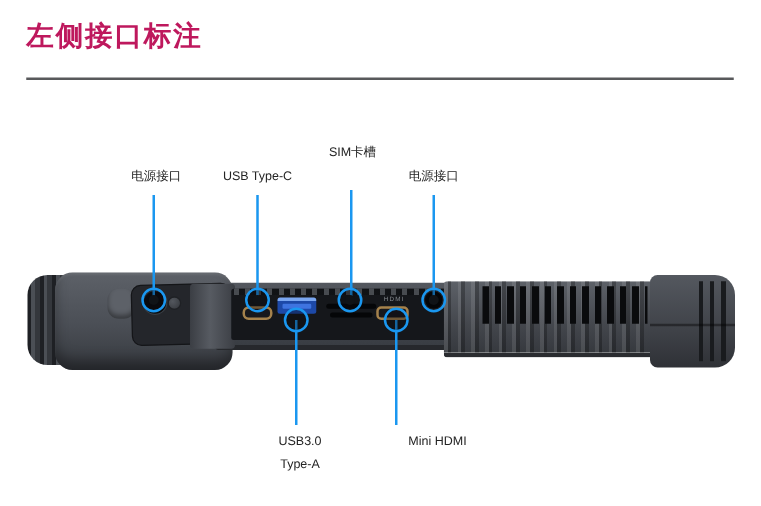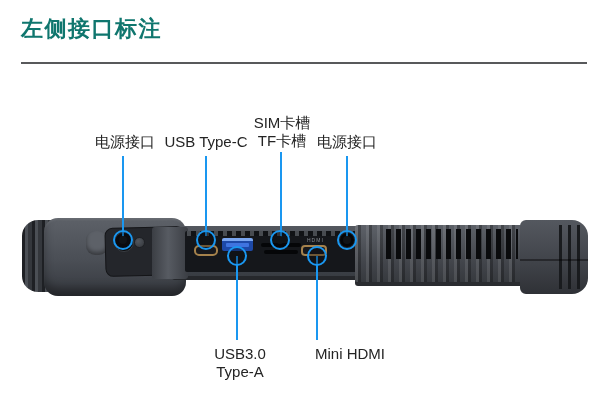--- a/index.html
+++ b/index.html
@@ -1,25 +1,25 @@
 <!DOCTYPE html>
 <html><head>
 <meta charset="utf-8">
 <style>
   html,body{margin:0;padding:0;background:#fff;}
   .page{position:relative;width:609px;height:405px;background:#ffffff;overflow:hidden;
         font-family:"Liberation Sans","DejaVu Sans",sans-serif;}
 
   
   .title{position:absolute;left:21px;top:14px;margin:0;font-size:22px;font-weight:700;
-         letter-spacing:1.5px;color:#0f766e;}
+         letter-spacing:1.5px;color:#be185d;}
   .rule{position:absolute;left:21px;top:62px;width:566px;height:2px;background:#58595b;}
 
   
-  .lbl{position:absolute;transform:translateX(-50%);font-size:15px;line-height:18px;
+  .lbl{position:absolute;transform:translateX(-50%);font-size:10px;line-height:18px;
        color:#242424;text-align:center;white-space:nowrap;}
   .lbl-power{left:125px;top:133px;}
   .lbl-usbc {left:206px;top:133px;}
   .lbl-sim  {left:282px;top:114px;}
   .lbl-phone{left:347px;top:133px;}
   .lbl-usba {left:240px;top:345px;}
   .lbl-hdmi {left:322px;top:345px;margin-left:28px;}
 
   
   .device{position:absolute;left:22px;top:218px;width:566px;height:78px;}
@@ -142,21 +142,20 @@
   <div class="co-ring dot r-usbc"></div>
   <div class="co-ring dot r-sim"></div>
   <div class="co-ring dot r-phone"></div>
   <div class="co-ring r-usba"></div>
   <div class="co-ring r-hdmi"></div>
 
   <div class="lbl lbl-usbc">USB Type-C</div>
   <div class="lbl lbl-power">电源接口</div>
   <div class="lbl lbl-sim">
     <div>SIM卡槽</div>
-    <div>TF卡槽</div>
   </div>
   <div class="lbl lbl-phone">电源接口</div>
   <div class="lbl lbl-usba">
     <div>USB3.0</div>
     <div>Type-A</div>
   </div>
   <div class="lbl lbl-hdmi">Mini HDMI</div>
 
 </div>
 

